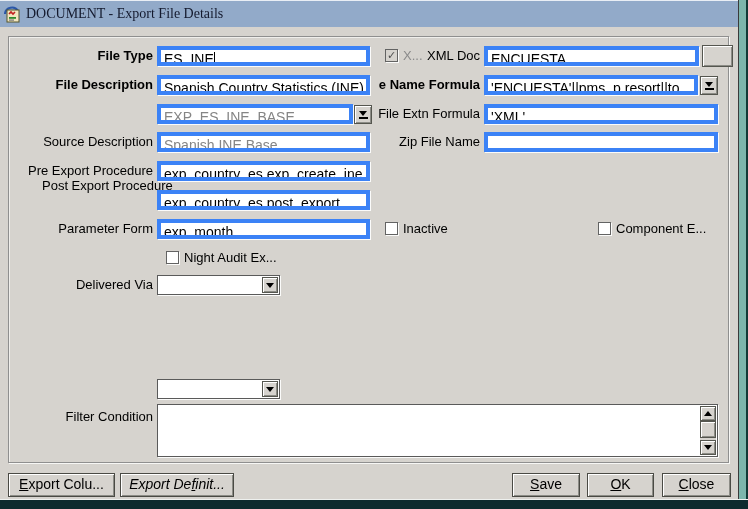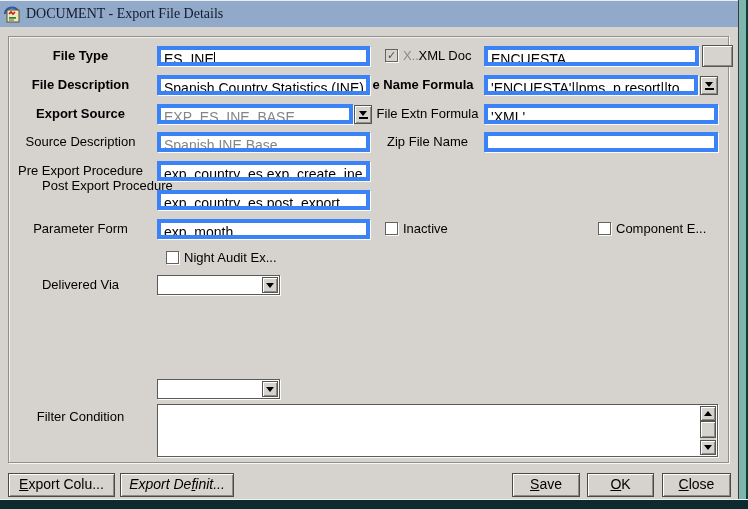--- a/index.html
+++ b/index.html
@@ -19,21 +19,21 @@
     background:#92aac9; border-top:1px solid #e9eef5; display:flex; align-items:center; }
   .title-icon { width:17px; height:17px; margin:0 5px 0 4px; flex:0 0 auto; }
   .title-text { font-size:14px; color:#141a2e; white-space:nowrap;font-family:Liberation Serif, serif; }
 
   
   .panel { position:absolute; left:8px; top:36px; width:721px; height:427px;
     border:1px solid #8f8f8f; box-shadow:1px 1px 0 #f7f7f5, inset 1px 1px 0 #f0efec; }
 
   
   .lbl { position:absolute; font-size:13px; line-height:20px; color:#000; white-space:nowrap; }
-  .r { text-align:center; }
+  .r { text-align:right; }
   .b { font-weight:bold; }
   .dim { color:#8a8a8a; }
 
   
   .tf { position:absolute; height:20px; background:#fff; border:4px solid #3b82f6;
     box-shadow:1px 1px 0 #fbfbfa; font-size:14px; line-height:18px; padding:0 3px;
     color:#000; white-space:nowrap; overflow:hidden; }
   .tf.gray { color:#858585; }
 
   .caret { display:inline-block; width:1px; height:14px; background:#000; vertical-align:-2px; }
@@ -103,21 +103,20 @@
   <div class="tf" style="left:157px; top:75px; width:213px;">Spanish Country Statistics (INE)</div>
   <div class="lbl r b" style="left:366px; top:75px; width:114px;">e Name Formula</div>
   <div class="tf" style="left:484px; top:75px; width:214px;">'ENCUESTA'||pms_p.resort||to</div>
   <div class="sq raised" style="left:700px; top:76px; width:18px; height:19px;">
     <span class="lov-glyph">
         <span class="tri-down"></span>
         <span class="lov-bar"></span>
       </span>
   </div>
 
-  <div class="lbl r b" style="left:8px; top:104px; width:145px;">Export Source</div>
   <div class="tf gray" style="left:157px; top:104px; width:196px;">EXP_ES_INE_BASE</div>
   <div class="sq raised" style="left:354px; top:105px; width:18px; height:19px;">
     <span class="lov-glyph">
         <span class="tri-down"></span>
         <span class="lov-bar"></span>
       </span>
   </div>
   <div class="lbl r" style="left:375px; top:104px; width:105px;">File Extn Formula</div>
   <div class="tf" style="left:484px; top:104px; width:234px;">'XML'</div>
 

